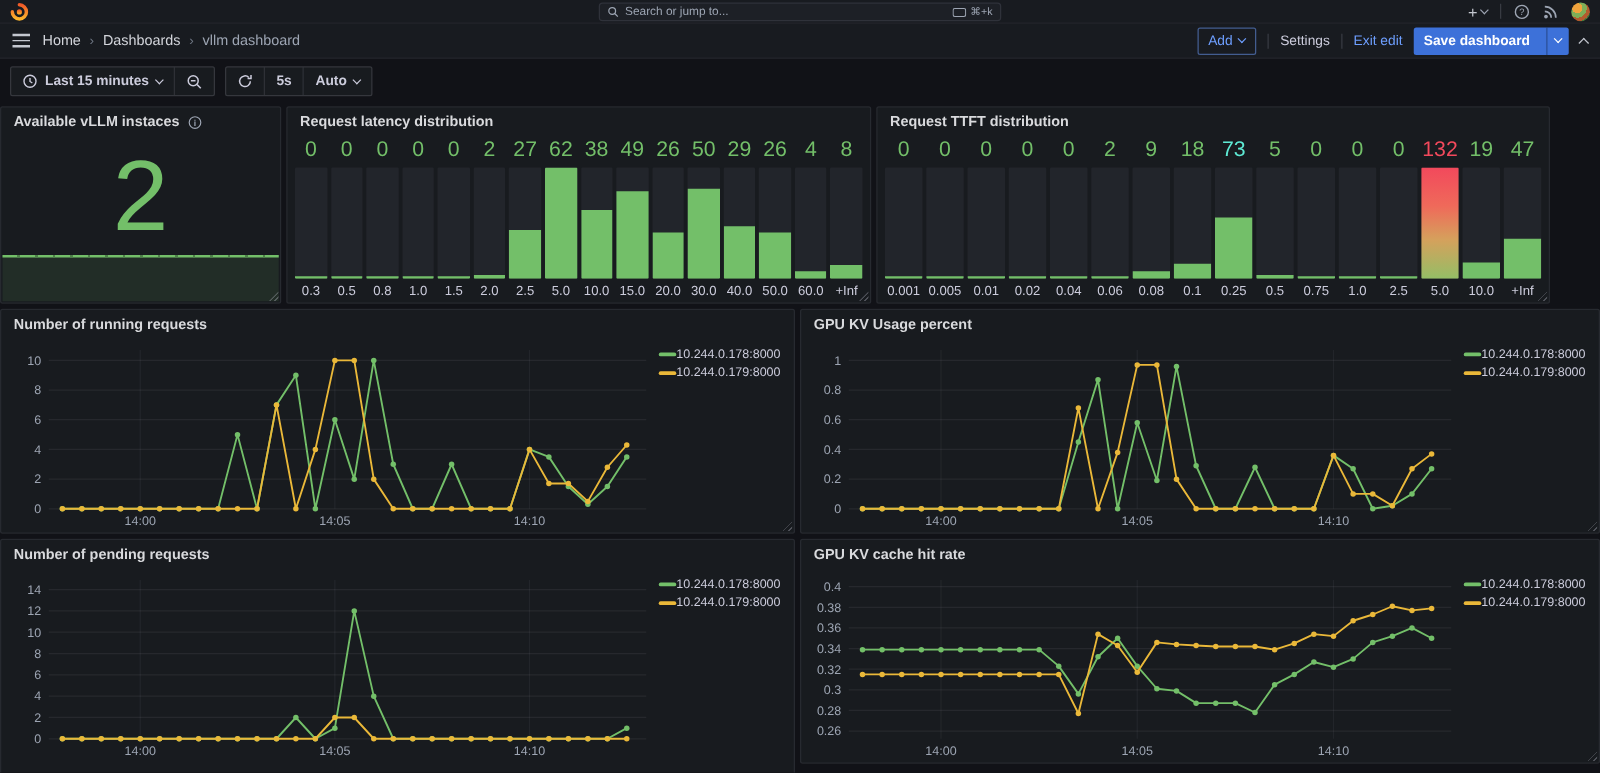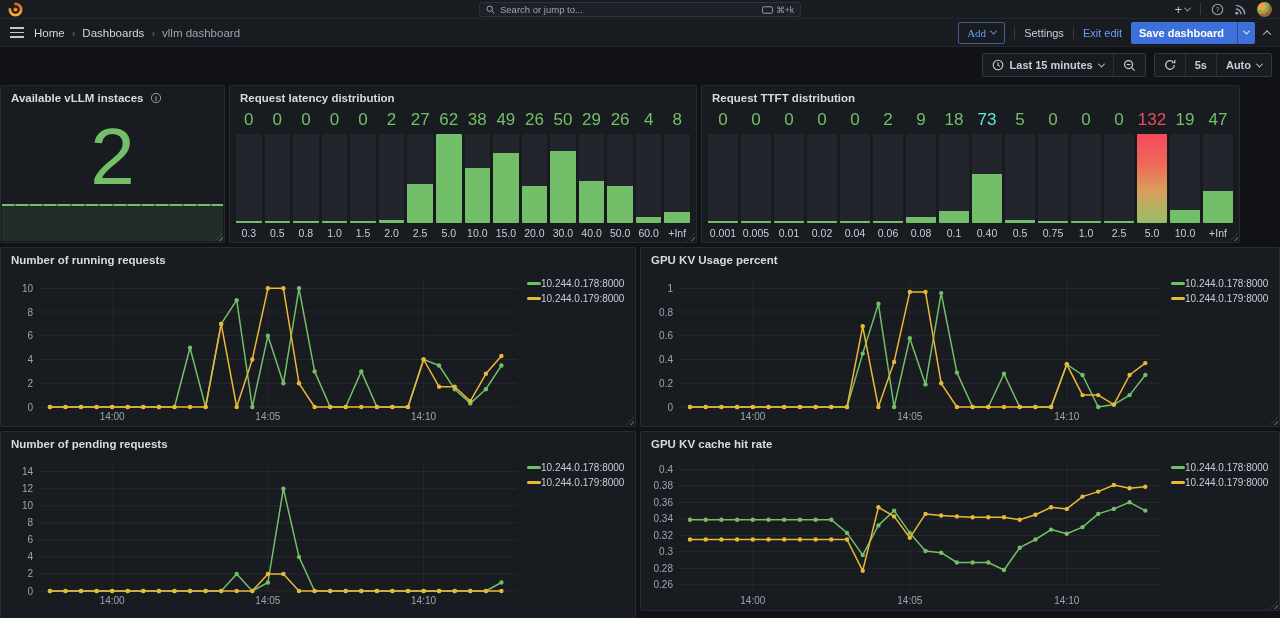--- a/index.html
+++ b/index.html
@@ -29,32 +29,32 @@
     display:flex; align-items:center; padding:0 10px; gap:10px; }
   .burger { width:14px; display:flex; flex-direction:column; gap:3px; cursor:pointer; }
   .burger i { height:1.5px; background:#c3c7cf; display:block; }
   .crumbs { display:flex; align-items:center; gap:7px; font-size:11.5px; }
   .crumbs a { color:#d3d5db; text-decoration:none; cursor:pointer; }
   .crumbs .sep { color:#6e7683; font-size:11px; }
   .crumbs .current { color:#9da5b3; }
   .nav-actions { margin-left:auto; display:flex; align-items:center; gap:9px; }
   .btn { font-size:11px; font-family:inherit; border:none; background:none; color:#CCCCDC;
     display:flex; align-items:center; gap:5px; cursor:pointer; height:22px; }
-  .btn-add { border:1px solid rgba(110,159,255,0.5); color:#6E9FFF; border-radius:2px; padding:0 8px;font-family:Liberation Serif, serif; }
+  .btn-add { border:1px solid rgba(110,159,255,0.5); color:#6E9FFF; border-radius:2px; padding:0 8px; }
   .btn-link { color:#6E9FFF; }
   .btn-save { background:#3D71D9; color:#fff; border-radius:2px; overflow:hidden; padding:0; }
   .btn-save .lbl { padding:0 8px; font-weight:bold; }
   .btn-save .caret-cell { padding:0 6px; border-left:1px solid rgba(0,0,0,0.3);
     height:22px; display:flex; align-items:center; }
   .caret { width:5px; height:5px; border-right:1.5px solid currentColor; border-bottom:1.5px solid currentColor;
     display:inline-block; transform:rotate(45deg) translate(-1px,-1px); }
   .caret-up { transform:rotate(225deg) translate(-1px,-1px); width:6px; height:6px; }
 
   
-  .controls { height:36px; display:flex; align-items:center; justify-content:flex-end;
+  .controls { height:36px; display:flex; align-items:center; 
     padding:0 8px; gap:8px; }
   .seg-group { display:flex; border:1px solid rgba(204,204,220,0.16); border-radius:2px;
     background:#181B1F; height:24px; }
   .seg { display:flex; align-items:center; gap:6px; padding:0 9px; font-size:11px; color:#CCCCDC;
     border:none; background:none; font-family:inherit; cursor:pointer; }
   .seg + .seg { border-left:1px solid rgba(204,204,220,0.12); }
   .seg b { font-weight:bold; }
 
   
   .dash { padding-top:2px; }
@@ -416,21 +416,21 @@
             <div class="bg-track">
               <div class="bg-fill" style="height:13.636363636363635%;background:#73BF69"></div>
             </div>
             <div class="bg-label">0.1</div>
           </div>
           <div class="bg-cell">
             <div class="bg-val" style="color:#5eead4">73</div>
             <div class="bg-track">
               <div class="bg-fill" style="height:55.3030303030303%;background:#73BF69"></div>
             </div>
-            <div class="bg-label">0.40</div>
+            <div class="bg-label">0.25</div>
           </div>
           <div class="bg-cell">
             <div class="bg-val" style="color:#73BF69">5</div>
             <div class="bg-track">
               <div class="bg-fill" style="height:3.787878787878788%;background:#73BF69"></div>
             </div>
             <div class="bg-label">0.5</div>
           </div>
           <div class="bg-cell">
             <div class="bg-val" style="color:#73BF69">0</div>

